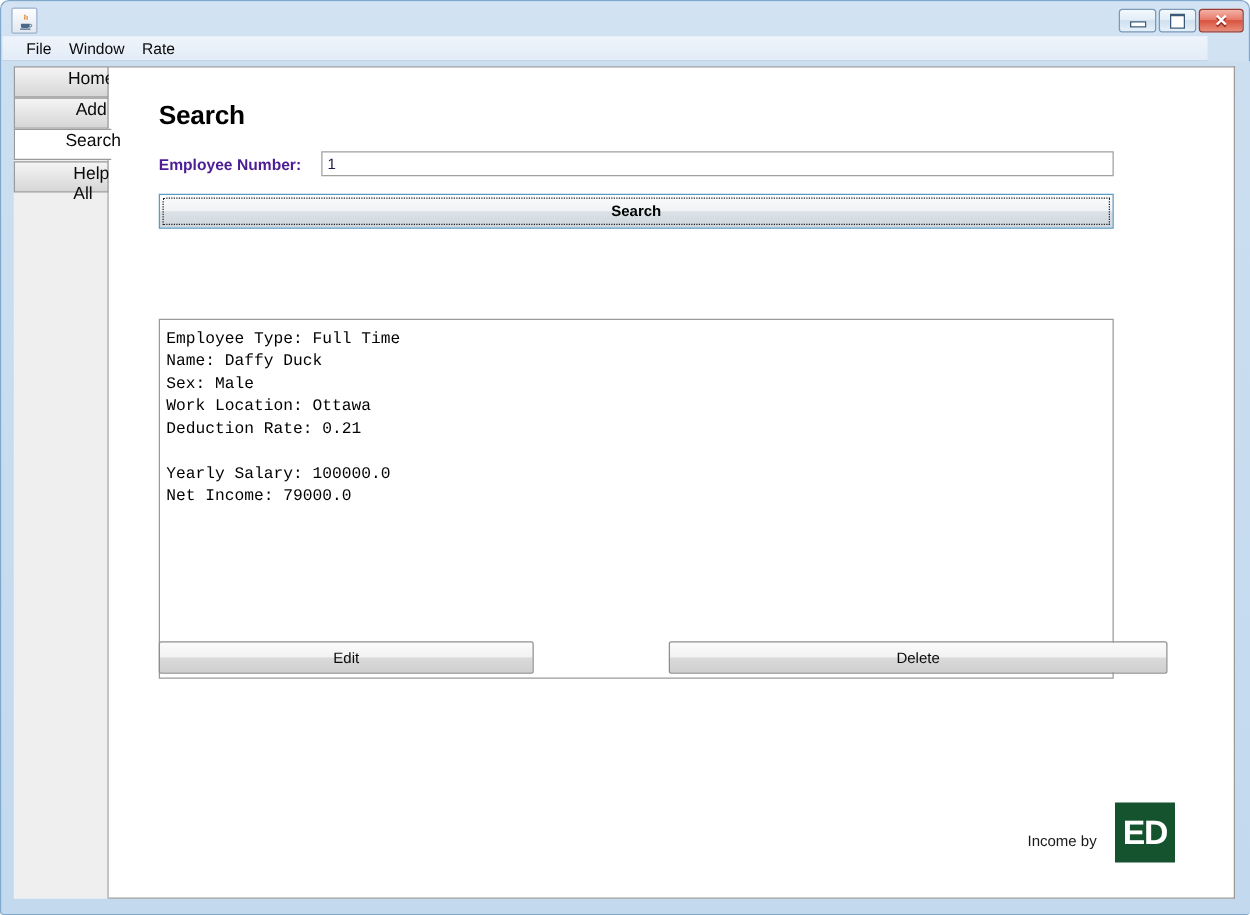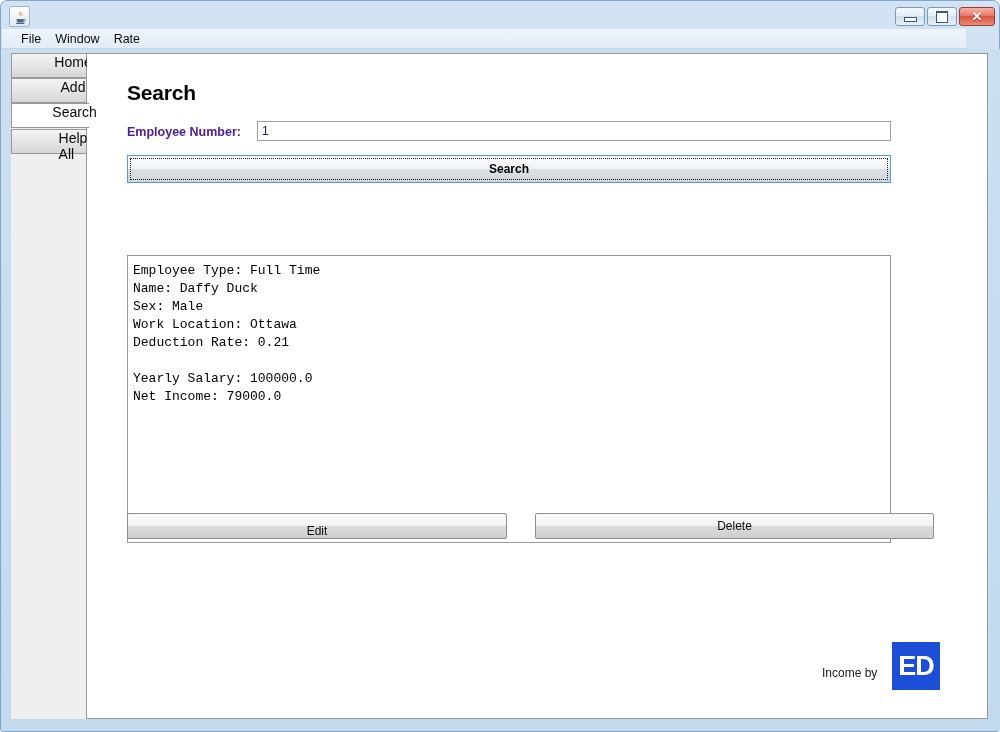--- a/index.html
+++ b/index.html
@@ -254,34 +254,34 @@
     border-radius: 2px;
     background: linear-gradient(to bottom, #fbfbfb 0%, #f2f2f2 48%, #dadada 52%, #cfcfcf 100%);
     display: flex;
     align-items: center;
     justify-content: center;
     font-size: 12px;
     color: #0a0a0a;
     cursor: default;
     font-family: "Liberation Sans", sans-serif;
   }
-  #edit-button { left: 40px; width: 380px; align-items: flex-end; }
+  #edit-button { left: 40px; width: 300px; }
   #delete-button { left: 448px; width: 399px; }
 
   #powered-by {
     position: absolute;
     left: 735px; top: 612px;
     font-size: 12px;
     color: #1a1a1a;
   }
   #brand-logo {
     position: absolute;
     left: 805px; top: 588px;
     width: 48px; height: 48px;
-    background: #1d4ed8;
+    background: #14532d;
     display: flex;
     align-items: center;
     justify-content: center;
   }
   #brand-logo .logo-text {
     color: #ffffff;
     font-family: "Liberation Sans", sans-serif;
     font-size: 27px;
     font-weight: bold;
     letter-spacing: -1px;

